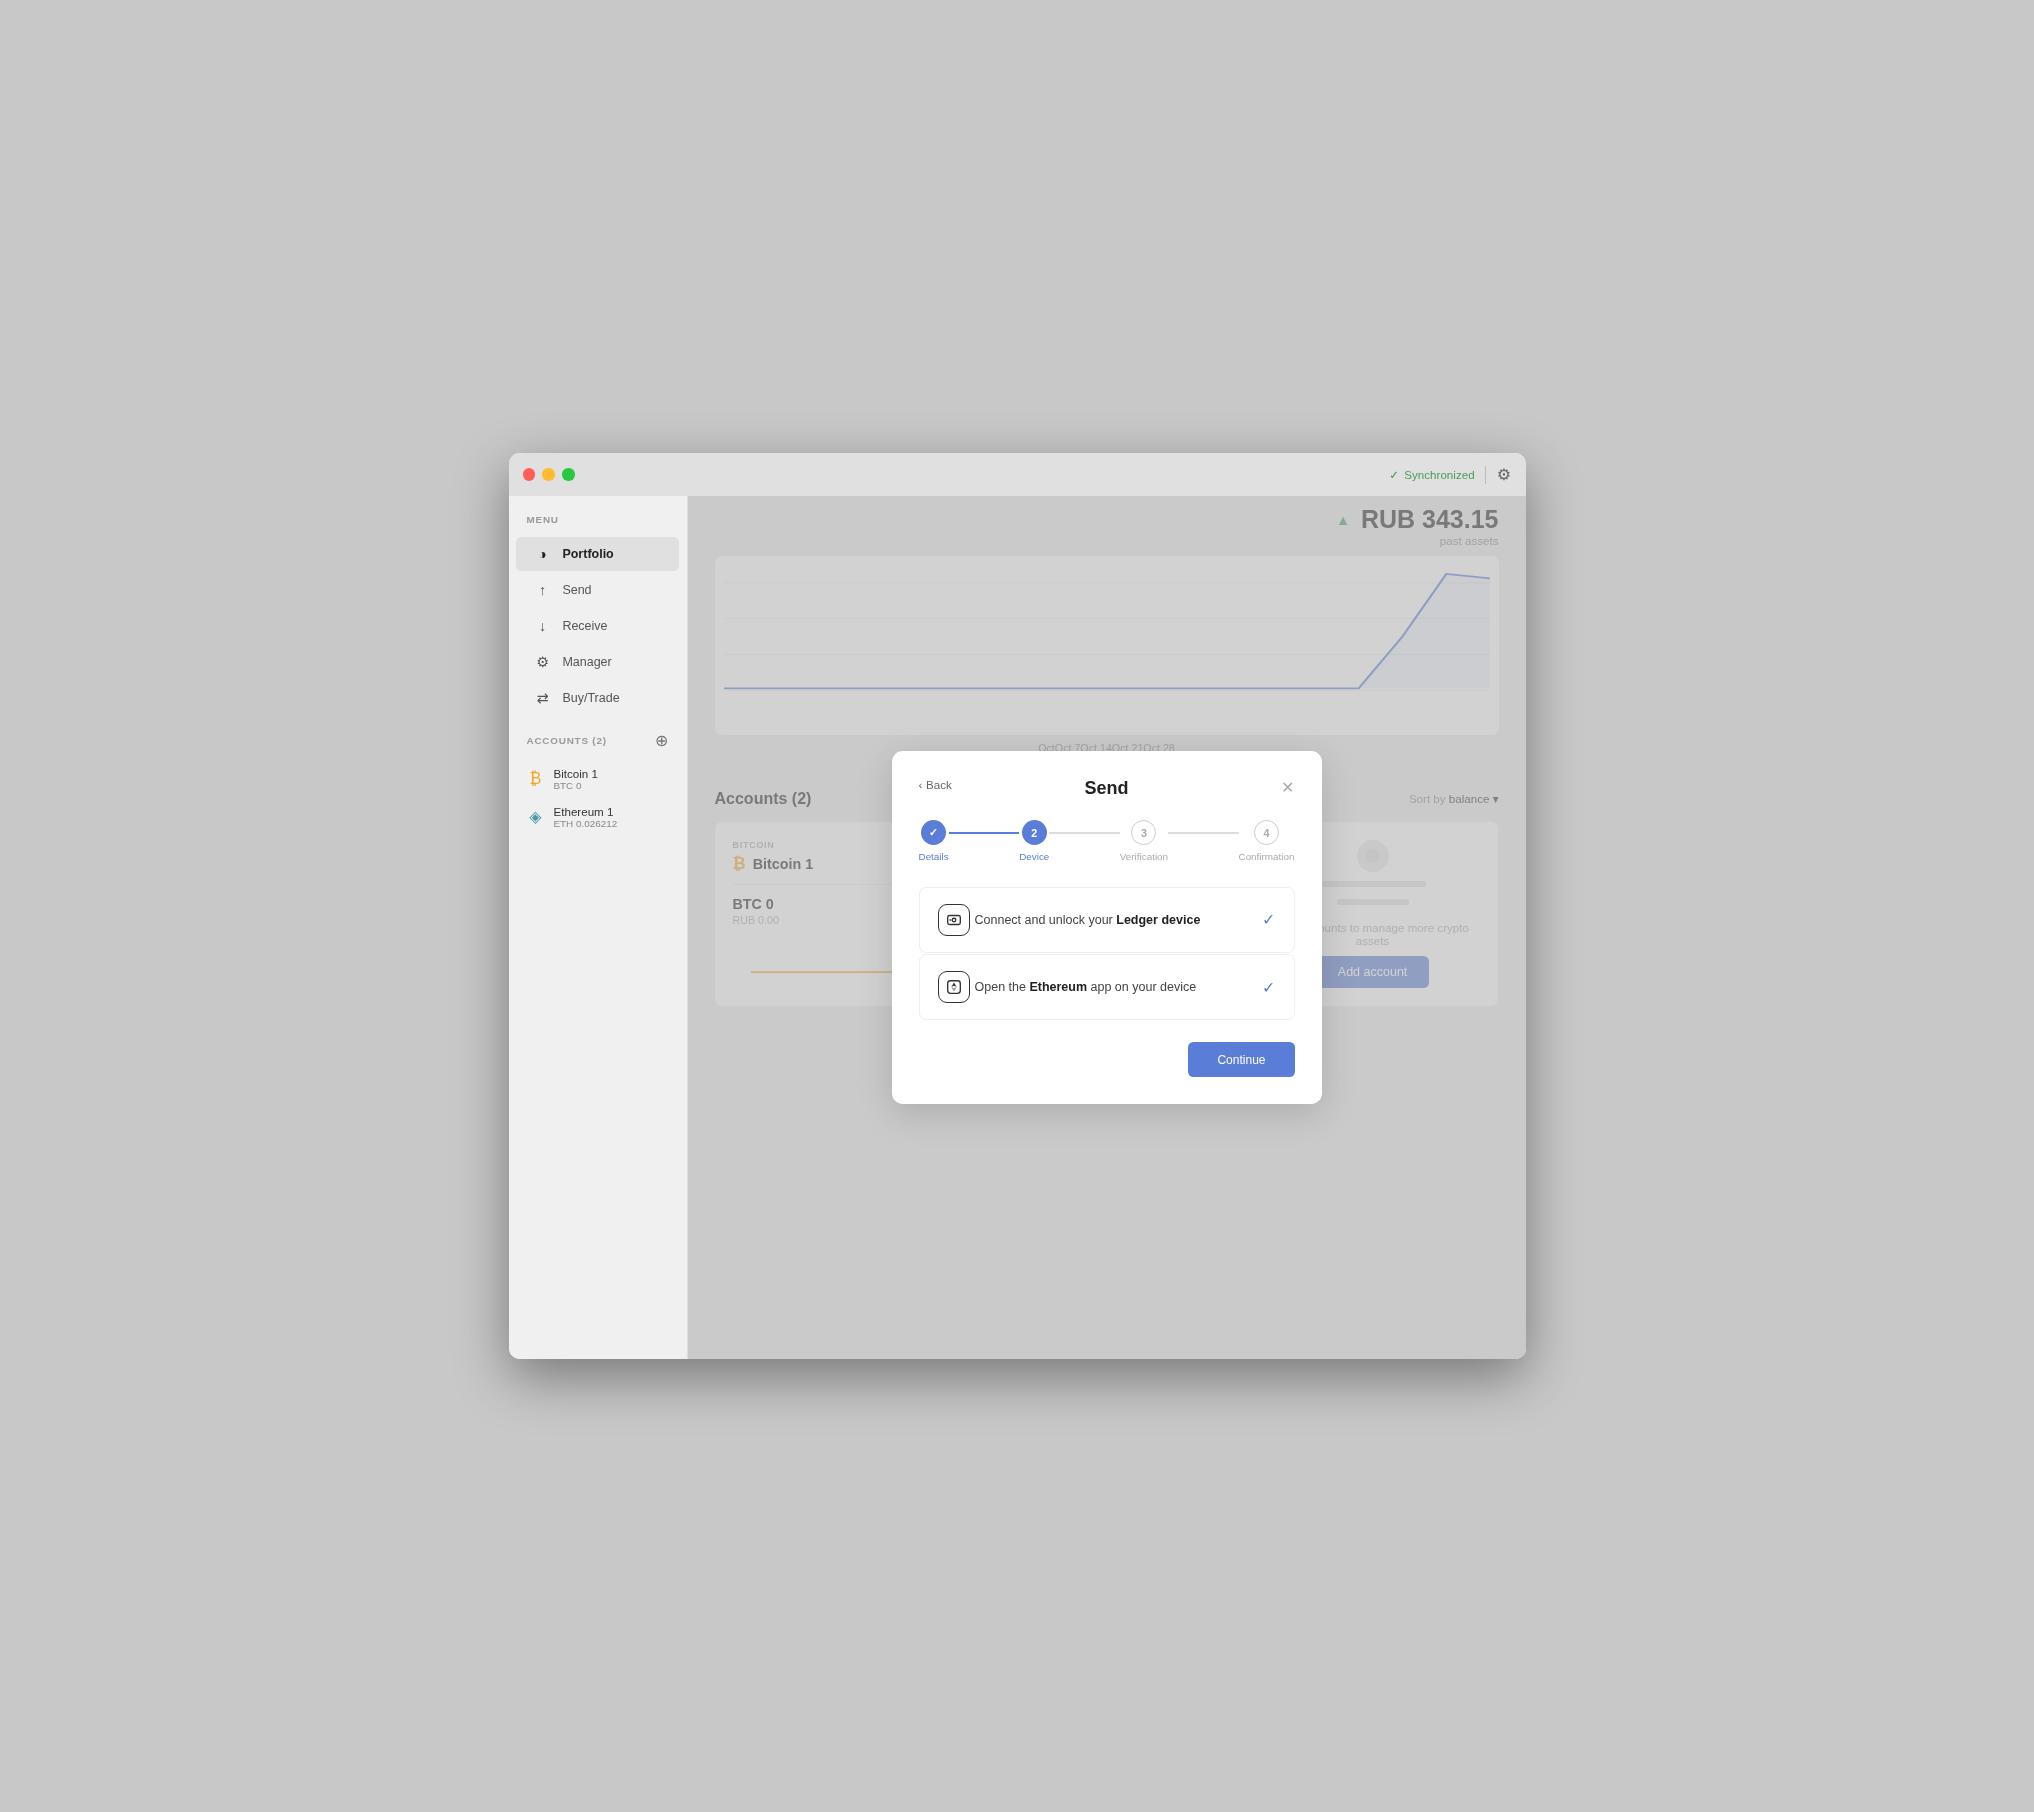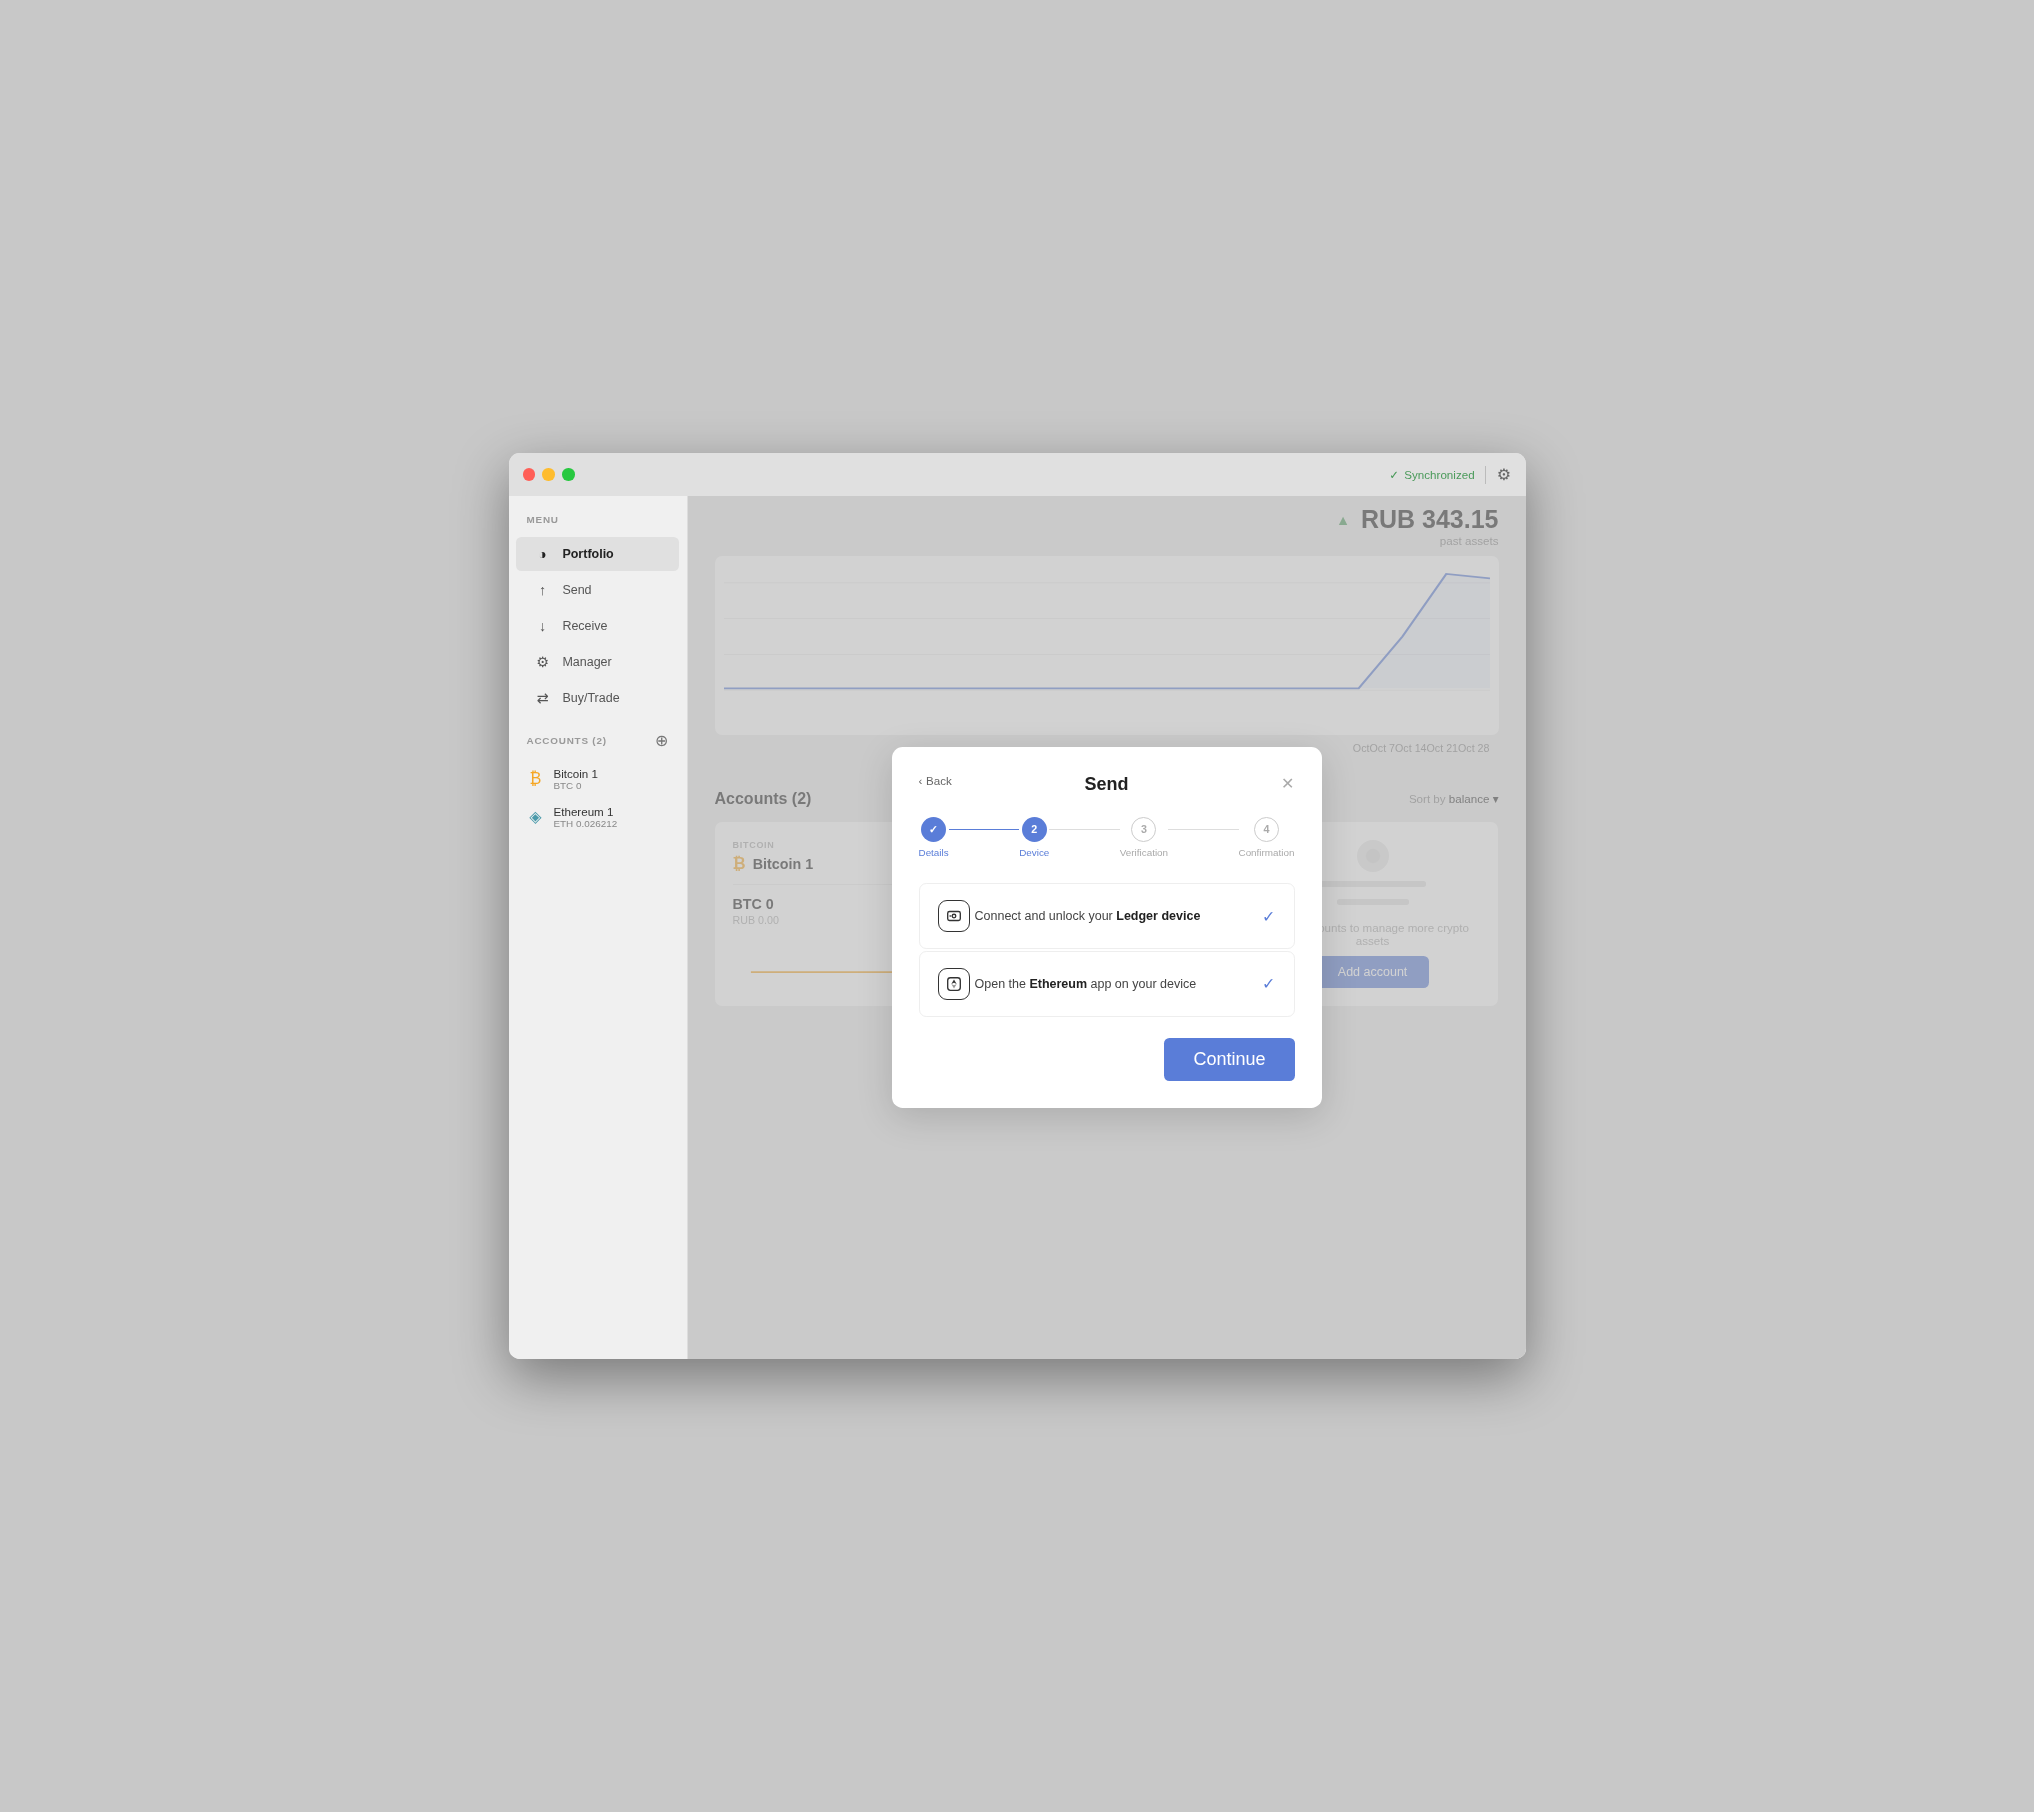--- a/index.html
+++ b/index.html
@@ -197,21 +197,21 @@
     .up-arrow { color: #4a9a5a; margin-right: 3.6px; }
     .chart-svg-container {
       height: 179px;
       background: white;
       border-radius: 7.2px;
       padding: 9px;
       margin-bottom: 0;
     }
     .chart-labels {
       display: flex;
-      justify-content: flex-end;
+      justify-content: center;
       padding: 7.2px 9px 0;
       font-size: 10.7px;
       color: #888;
     }
     .accounts-main {
       padding: 18px 27px;
     }
     .accounts-main-header {
       display: flex;
       justify-content: space-between;
@@ -460,21 +460,21 @@
       display: flex;
       justify-content: flex-end;
       margin-top: 21.5px;
     }
     .continue-btn {
       background: #5a7dd8;
       color: white;
       border: none;
       border-radius: 5.4px;
       padding: 10.7px 29px;
-      font-size: 18px;
+      font-size: 12px;
       font-weight: 500;
       cursor: pointer;
     }
   </style>
 </head>
 <body>
 
 <div class="app-window">
 
   <div class="title-bar">

